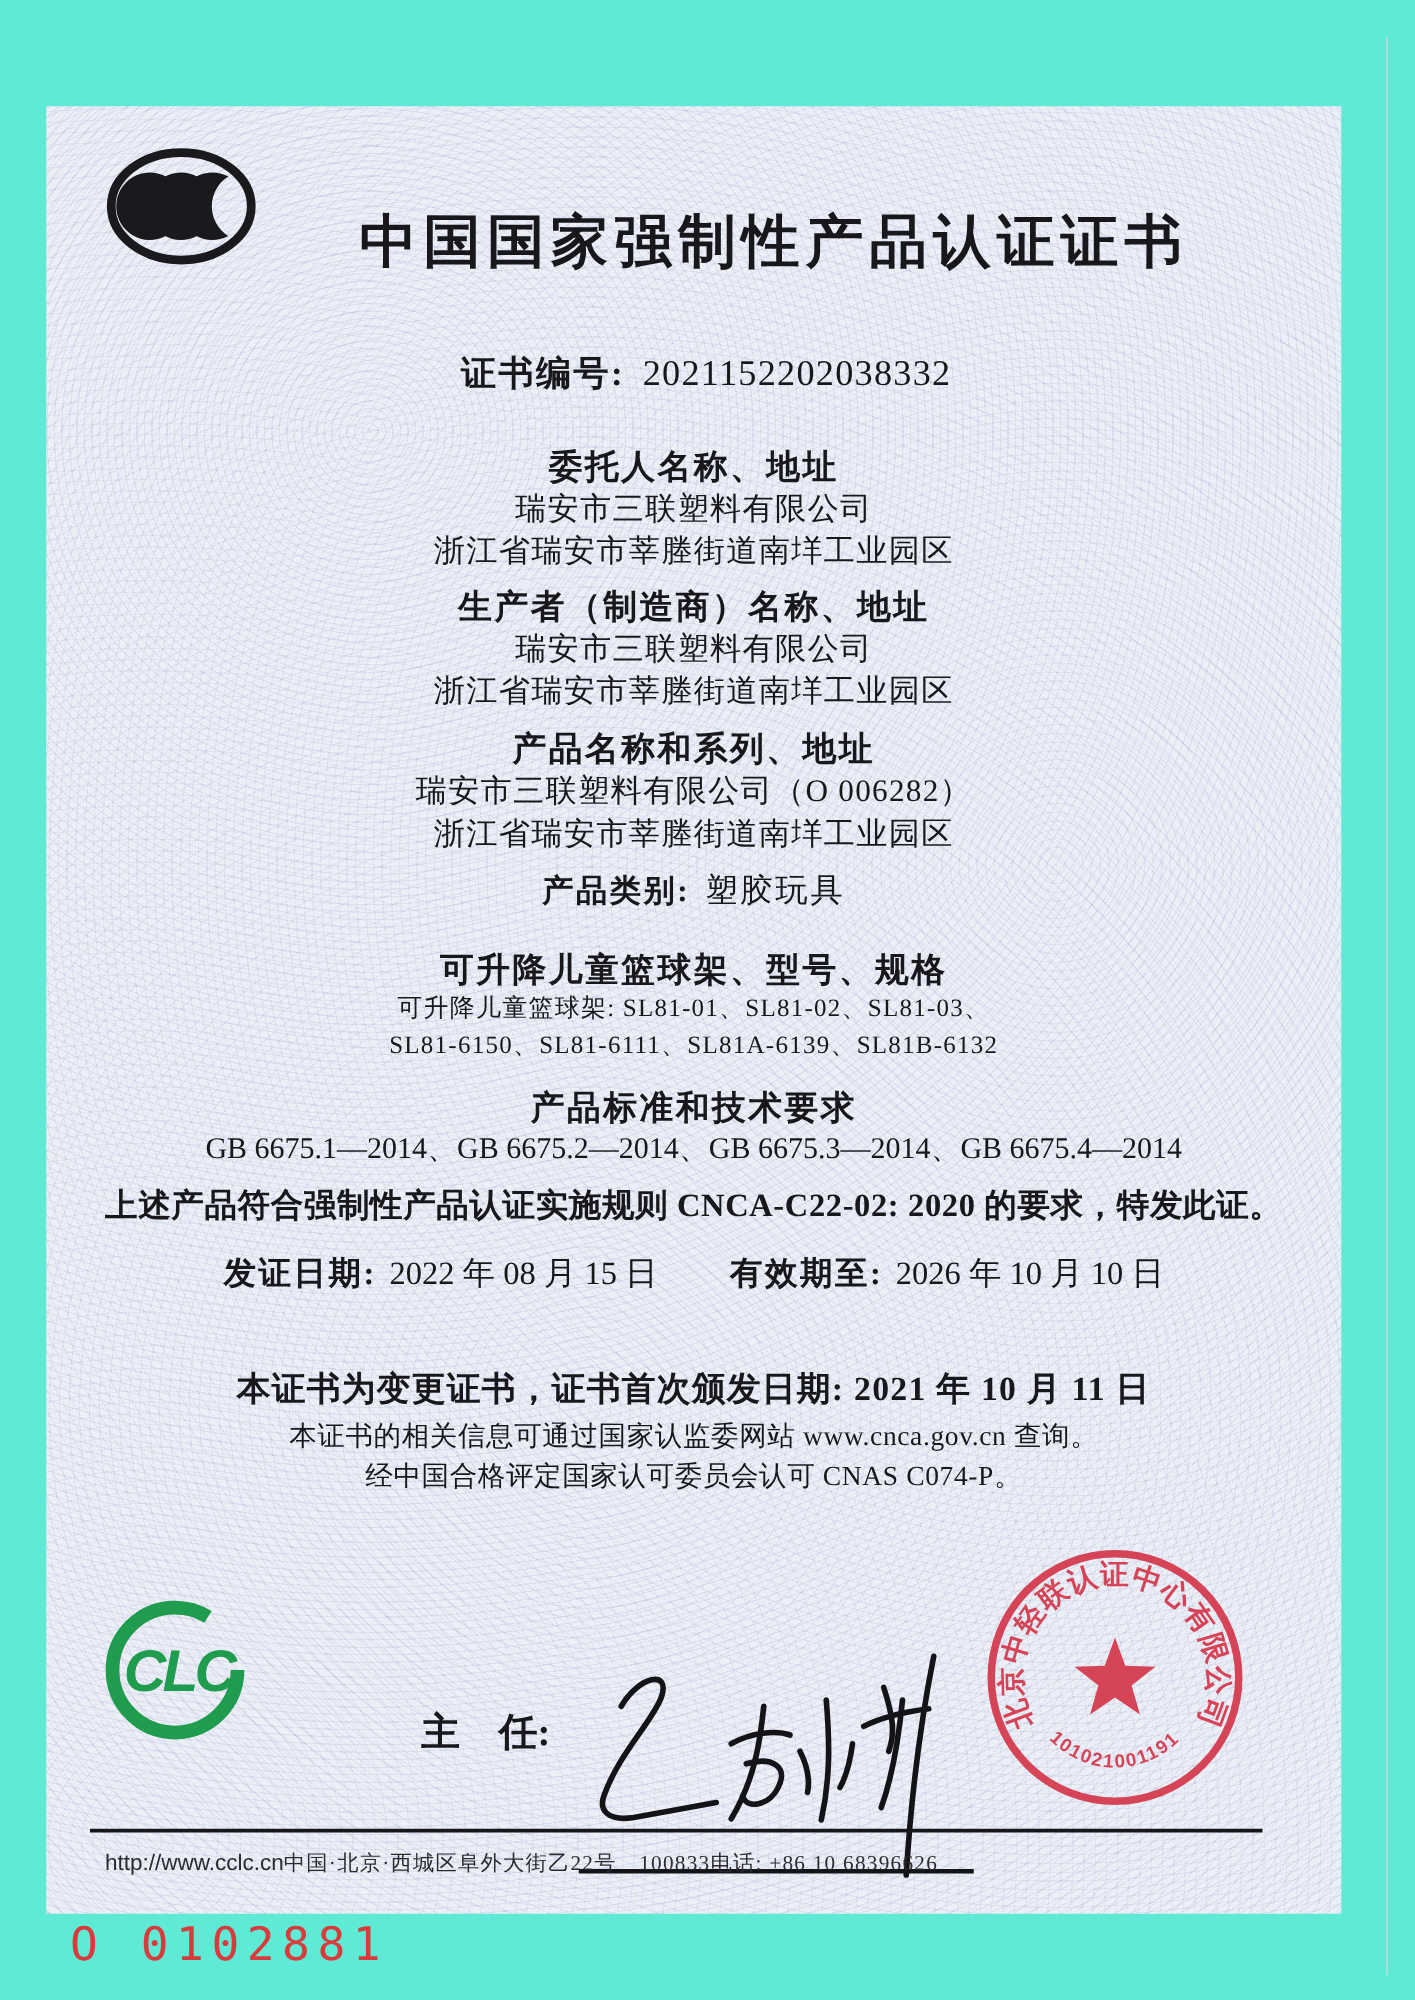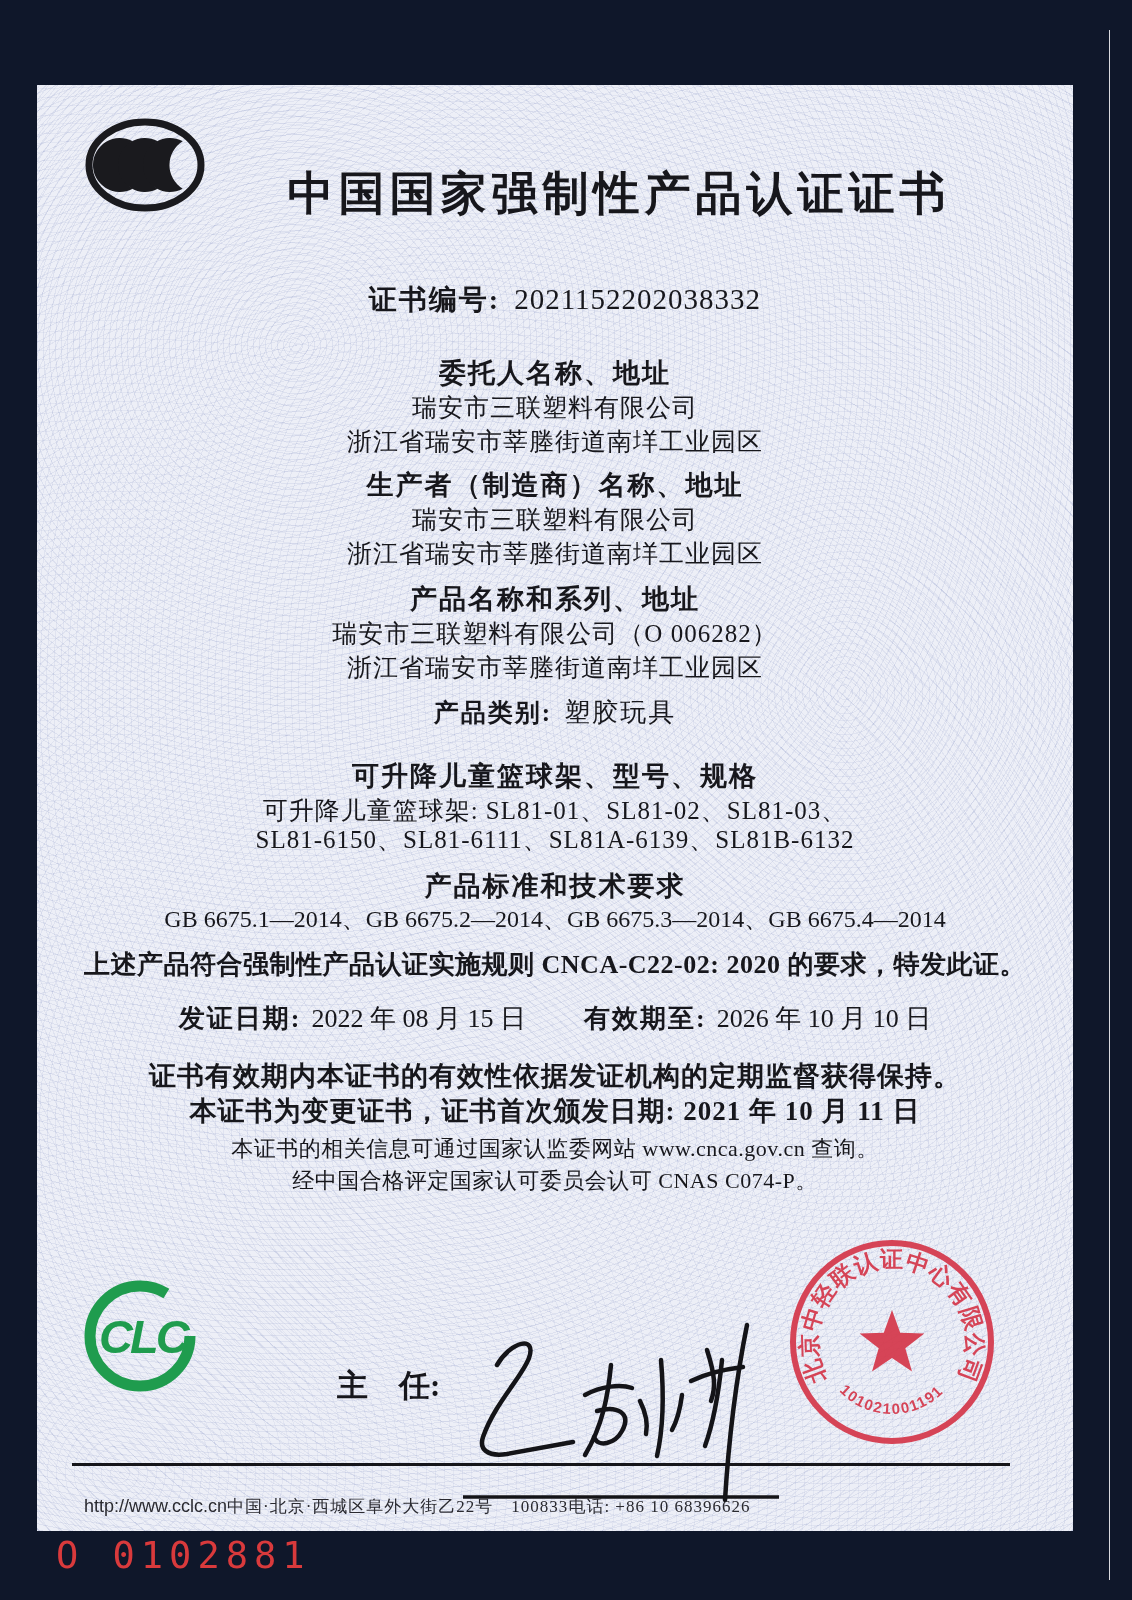--- a/index.html
+++ b/index.html
@@ -1,18 +1,18 @@
 <!DOCTYPE html>
 <html><head>
 <meta charset="utf-8">
 <style>
   html,body{margin:0;padding:0;background:#ffffff;}
   .page{
     position:relative;width:1132px;height:1600px;overflow:hidden;
-    background:#0f172a;
+    background:#5eead4;
     font-family:"Liberation Serif", serif;color:#17171c;
   }
   .scan-edge-right{position:absolute;top:30px;right:22px;width:1px;height:1550px;background:#d9d9de;}
   .cert{
     position:absolute;left:37px;top:85px;width:1036px;height:1446px;
     background-color:#edeff7;
     background-image:
       repeating-radial-gradient(circle at 25% 18%, rgba(115,130,185,.13) 0 1px, rgba(0,0,0,0) 1px 6px),
       repeating-radial-gradient(circle at 78% 42%, rgba(115,130,185,.11) 0 1px, rgba(0,0,0,0) 1px 7px),
       repeating-radial-gradient(circle at 42% 72%, rgba(115,130,185,.11) 0 1px, rgba(0,0,0,0) 1px 8px),
@@ -20,42 +20,42 @@
   }
   .line{position:absolute;left:10px;width:1016px;text-align:center;line-height:1.25;white-space:nowrap;}
   .title{top:80px;font-size:46px;font-weight:bold;letter-spacing:5px;padding-left:64px;}
   .certno{top:196px;font-size:28px;}
   .certno .lbl{font-weight:bold;letter-spacing:2px;margin-left:20px;}
   .certno .val{font-size:29px;letter-spacing:1px;margin-left:14px;}
   .sec-head{font-size:27px;font-weight:bold;letter-spacing:2px;}
   .sec-line{font-size:25px;letter-spacing:1px;}
   .cat .lbl{font-size:25px;font-weight:bold;letter-spacing:2px;}
   .cat .val{font-size:26px;margin-left:12px;letter-spacing:2px;}
-  .models-line{font-size:25px;letter-spacing:1px;}
+  .models-line{font-size:20px;letter-spacing:1px;}
   .std-line{font-size:24px;}
   .statement{top:864px;font-size:26px;font-weight:bold;letter-spacing:0.5px;}
   .dates{top:918px;font-size:26px;}
   .dates .lbl{font-weight:bold;letter-spacing:2px;}
   .dates .val{margin-left:10px;}
   .dates .grp2{margin-left:58px;}
   .validity{font-size:27px;font-weight:bold;letter-spacing:1px;}
   .small-line{font-size:22px;letter-spacing:0.5px;}
   .director{position:absolute;left:300px;top:1280px;font-size:31px;font-weight:bold;white-space:nowrap;}
   .ccc-logo{position:absolute;left:45px;top:30px;}
   .clc-logo{position:absolute;left:42px;top:1186px;}
   .sig-svg{position:absolute;left:398px;top:1160px;}
   .stamp-svg{position:absolute;left:740px;top:1142px;opacity:.93;}
   .footer-line{position:absolute;left:35px;top:1378px;width:938px;height:3px;background:#15151a;}
   .footer-row{
     position:absolute;left:47px;top:1394px;width:940px;
     display:flex;align-items:baseline;
     font-size:17px;color:#2a2a30;
   }
   .footer-row .web{font-family:"Liberation Sans", sans-serif;font-size:18px;}
-  .footer-row .addr{letter-spacing:1px;margin-top:16px;}
+  .footer-row .addr{letter-spacing:1px;}
   .footer-row .phone{letter-spacing:1px;}
   .serial{
     position:absolute;left:56px;top:1534px;
     font-family:"DejaVu Sans Mono", monospace;
     font-size:37px;color:#d93a3c;letter-spacing:6px;white-space:nowrap;
   }
   .stamp-text{font-family:"Liberation Serif", serif;font-weight:bold;}
 </style>
 </head>
 <body>
@@ -107,21 +107,20 @@
 
     <div class="line sec-head" style="top:785px">产品标准和技术要求</div>
     <div class="line std-line" style="top:819px">GB 6675.1—2014、GB 6675.2—2014、GB 6675.3—2014、GB 6675.4—2014</div>
 
     <div class="line statement">上述产品符合强制性产品认证实施规则 CNCA-C22-02: 2020 的要求，特发此证。</div>
 
     <div class="line dates">
       <span class="lbl">发证日期:</span><span class="val">2022 年 08 月 15 日</span><span class="lbl grp2">有效期至:</span><span class="val">2026 年 10 月 10 日</span>
     </div>
 
-    <div class="line validity" style="top:975px">证书有效期内本证书的有效性依据发证机构的定期监督获得保持。</div>
     <div class="line validity" style="top:1010px">本证书为变更证书，证书首次颁发日期: 2021 年 10 月 11 日</div>
     <div class="line small-line" style="top:1050px">本证书的相关信息可通过国家认监委网站 www.cnca.gov.cn 查询。</div>
     <div class="line small-line" style="top:1082px">经中国合格评定国家认可委员会认可 CNAS C074-P。</div>
 
     <svg class="clc-logo" width="132" height="135" viewBox="0 0 132 135">
       <circle cx="61" cy="65" r="50" fill="none" stroke="#1f9c4e" stroke-width="11" stroke-dasharray="263 51"></circle>
       <text x="20" y="82" font-family="Liberation Sans, sans-serif" font-size="47" font-weight="900" font-style="italic" fill="#1f9c4e" letter-spacing="-3">CLC</text>
     </svg>
 
     <div class="director">主　任:</div>

